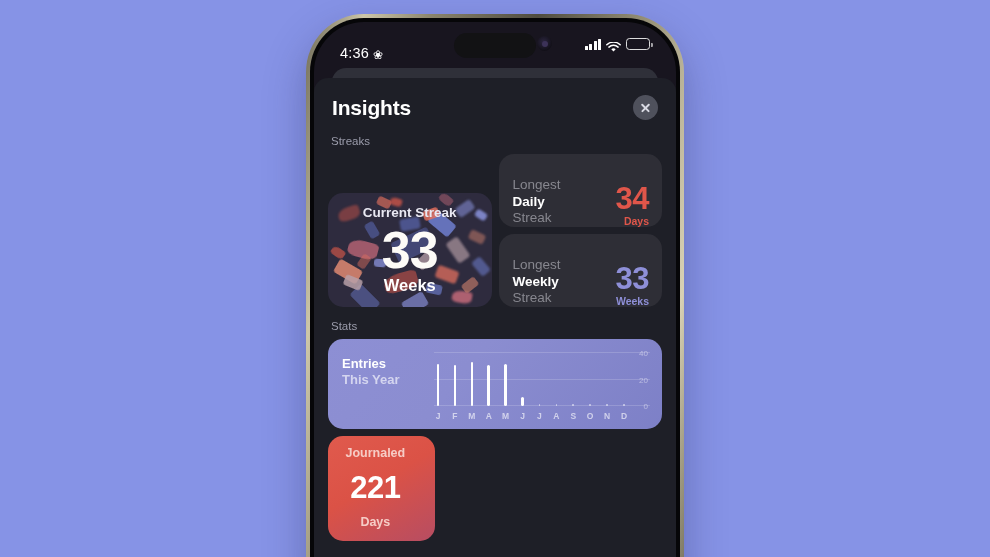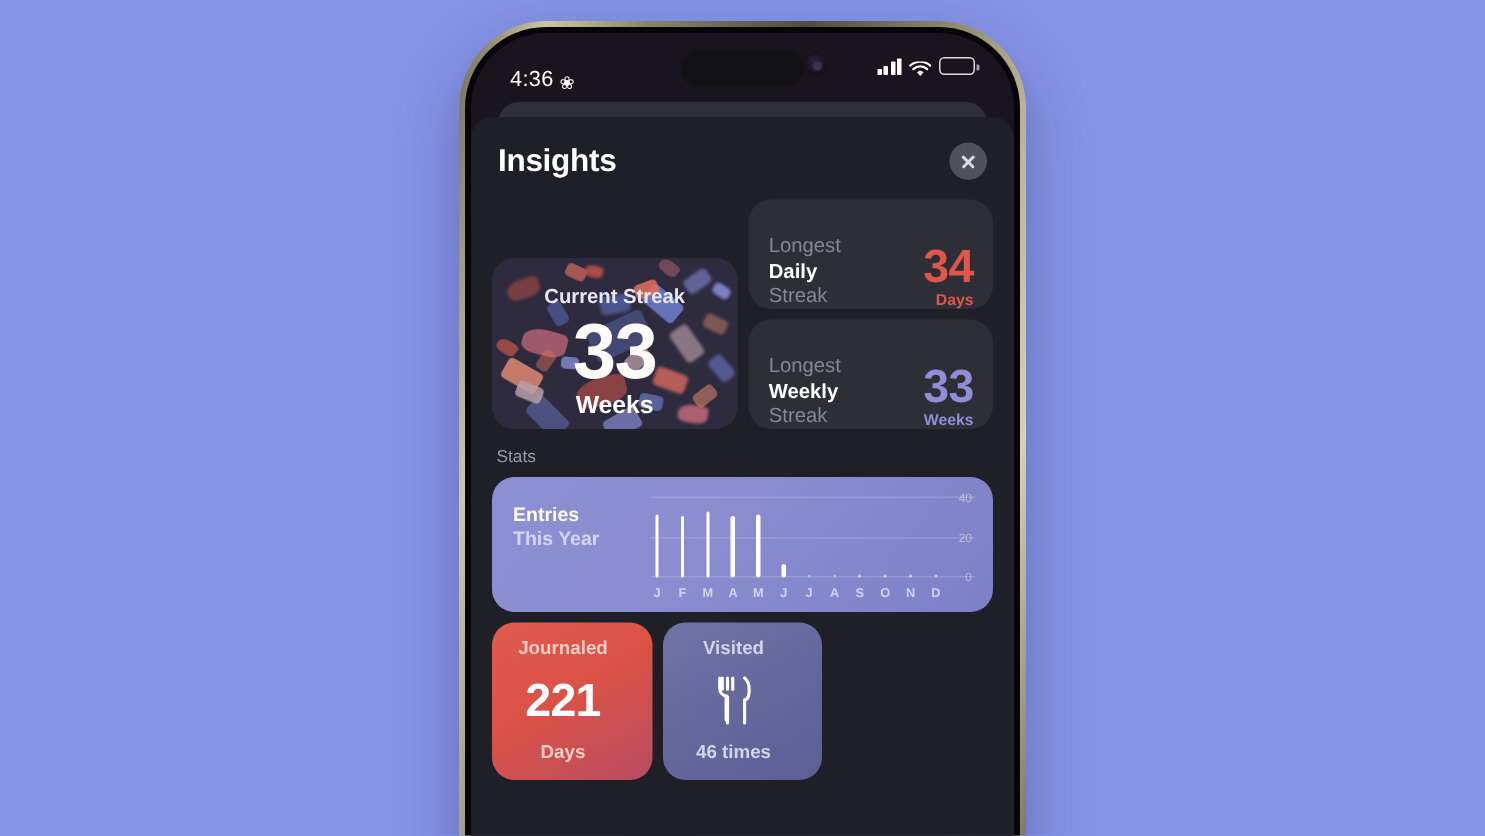--- a/index.html
+++ b/index.html
@@ -153,21 +153,21 @@
     grid-template-columns:1fr 1fr;
     gap:7px;
     height:153px;
   }
   .card-current {
     position:relative;
     border-radius:15px;
     overflow:hidden;
     background:#2e2b3e;
     display:flex; flex-direction:column;
-    align-items:center; justify-content:center;
+    align-items:center; justify-content:flex-start;
     padding-top:12px;
     margin-top:39px;
   }
   .confetti { position:absolute; inset:0; overflow:hidden; }
   .confetti span {
     position:absolute; display:block;
     border-radius:3px;
     opacity:.82;
   }
   .cs-title {
@@ -313,20 +313,21 @@
 
         <div class="sheet-header">
           <div class="sheet-title">Insights</div>
           <div class="close-btn">
             <span class="close-x"></span>
           </div>
         </div>
 
         <div class="content">
 
+          <div class="section-label">Streaks</div>
 
           <div class="streaks">
 
             <div class="card-current">
               <div class="confetti">
                   <span style="left: 6%; top: 12%; width: 22px; height: 13px; background: rgb(214, 88, 74); transform: rotate(-18deg); opacity: 0.45; filter: blur(1.2px); border-radius: 50% 20% 40% 30%;"></span>
                   <span style="left: 30%; top: 4%; width: 14px; height: 9px; background: rgb(226, 112, 95); transform: rotate(25deg); opacity: 0.65; filter: blur(0.4px); border-radius: 3px;"></span>
                   <span style="left: 62%; top: 20%; width: 26px; height: 15px; background: rgb(111, 127, 208); transform: rotate(40deg); opacity: 0.85; filter: blur(0.4px); border-radius: 3px;"></span>
                   <span style="left: 78%; top: 9%; width: 18px; height: 11px; background: rgb(138, 147, 221); transform: rotate(-35deg); opacity: 0.55; filter: blur(1.2px); border-radius: 3px;"></span>
                   <span style="left: 12%; top: 42%; width: 30px; height: 17px; background: rgb(196, 106, 122); transform: rotate(15deg); opacity: 0.75; filter: blur(0.4px); border-radius: 50% 20% 40% 30%;"></span>
@@ -458,29 +459,19 @@
                 </div>
             </div>
           </div>
 
           <div class="trio">
             <div class="mini m-red">
               <div class="mini-top">Journaled</div>
               <div class="mini-big">221</div>
               <div class="mini-bot">Days</div>
             </div>
-            <div class="mini m-blue">
-              <div class="mini-top">Visited</div>
-              <div class="utensils">
-                <svg width="26" height="34" viewBox="0 0 26 34">
-                  <path d="M5.5 2 v7.5 M9 2 v7.5 M12.5 2 v7.5 M3.8 2 v7 a5.1 5.1 0 0 0 4.3 5 v16 M9 14.5 v17.5" stroke="#fff" stroke-width="2.1" fill="none" stroke-linecap="round"></path>
-                  <path d="M20.4 2 c3.2 2.4 3.6 8 2.6 12 -0.4 1.6 -1.4 2.4 -2.6 2.6 V32" stroke="#fff" stroke-width="2.1" fill="none" stroke-linecap="round" stroke-linejoin="round"></path>
-                </svg>
-              </div>
-              <div class="mini-bot">46 times</div>
-            </div>
           </div>
 
         </div>
       </div>
     </div>
   </div>
 </div>
 
 </body></html>

